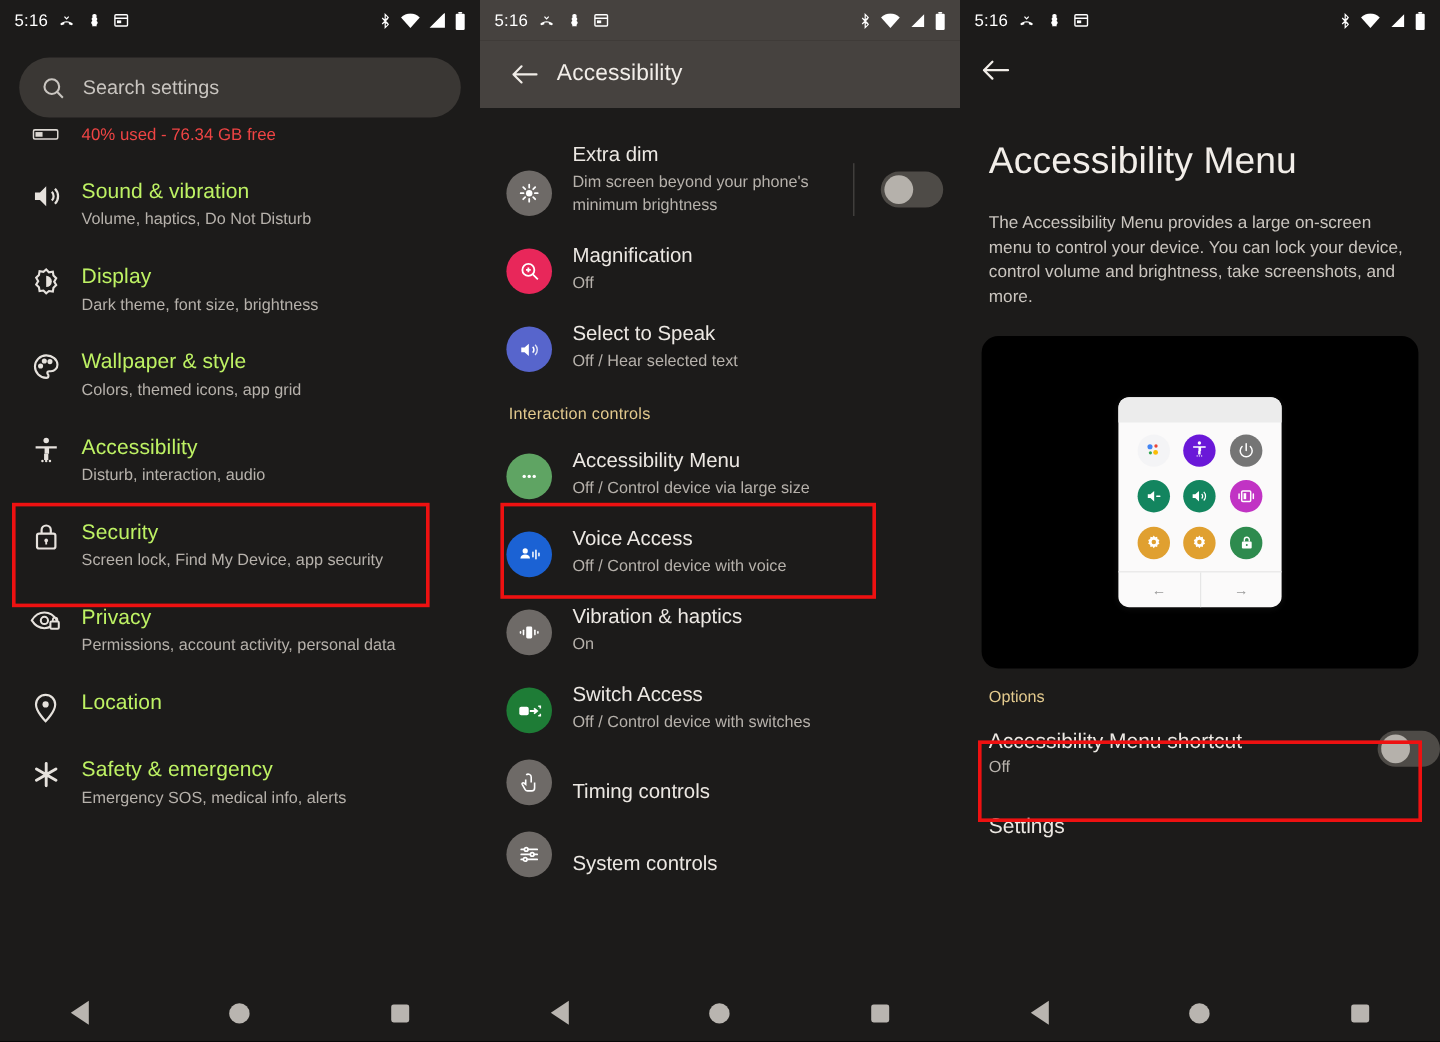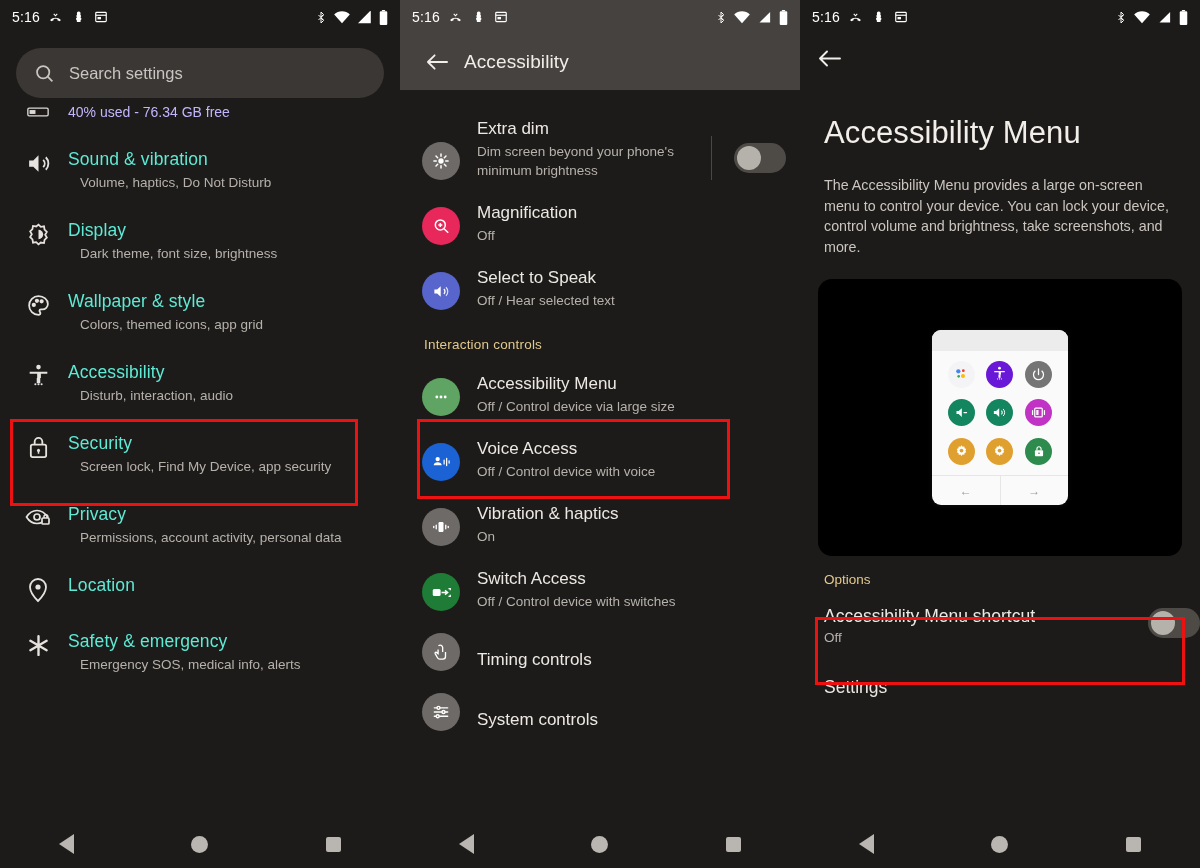--- a/index.html
+++ b/index.html
@@ -35,26 +35,26 @@
   .searchbar .stext { color: #c9c5c0; font-size: 16.5px; }
 
   
   .rows { padding-top: 4px; }
   .row { display: flex; align-items: flex-start; padding: 13px 16px 13px 16px; position: relative; }
   .row .ricon {
     width: 44px; min-width: 44px; display: flex; align-items: center;
     justify-content: center; padding-top: 4px;
   }
   .row .rtext { padding-left: 8px; padding-top: 1px; }
-  .row .rtitle { color: #5eead4; font-size: 17.5px; line-height: 22px; letter-spacing: .1px; }
-  .row .rsub { color: #b6b1ab; font-size: 13.5px; line-height: 19px; margin-top: 3px; margin-left: 12px; }
+  .row .rtitle { color: #bef264; font-size: 17.5px; line-height: 22px; letter-spacing: .1px; }
+  .row .rsub { color: #b6b1ab; font-size: 13.5px; line-height: 19px; margin-top: 3px; }
 
   .storage-row { display: flex; align-items: center; padding: 6px 16px 10px 16px; }
   .storage-row .ricon { width: 44px; min-width: 44px; display: flex; justify-content: center; }
-  .storage-row .stxt { color: #c4b5fd; font-size: 14px; padding-left: 8px; }
+  .storage-row .stxt { color: #ef4444; font-size: 14px; padding-left: 8px; }
 
   
   .app-header {
     background: #46423f; height: 56px; display: flex; align-items: center;
     padding: 0 0 0 16px; position: relative; z-index: 4;
   }
   .app-header .backbtn { width: 42px; display: flex; align-items: center; justify-content: center; }
   .app-header .htitle { color: #f1ede8; font-size: 19px; margin-left: 6px; letter-spacing: .1px; }
 
   .mrow { display: flex; align-items: flex-end; padding: 11px 0 11px 22px; position: relative; }

